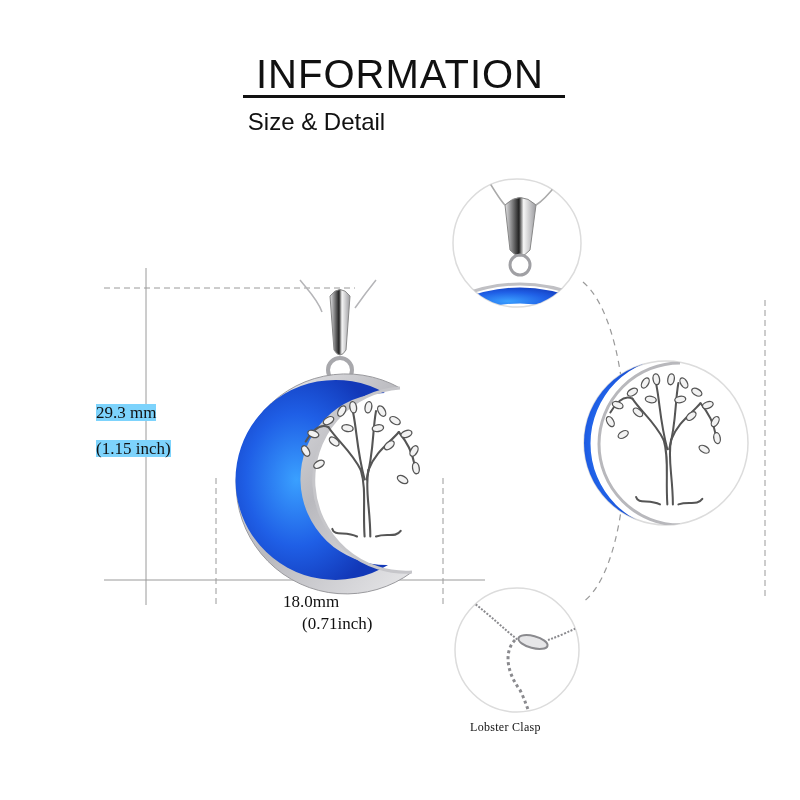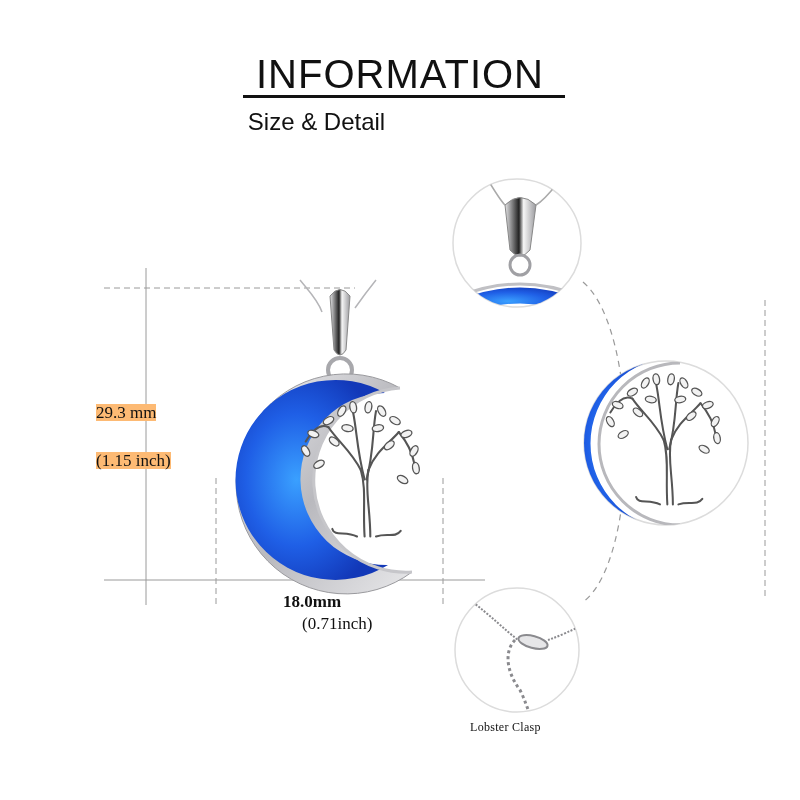--- a/index.html
+++ b/index.html
@@ -1,21 +1,21 @@
 <!DOCTYPE html>
 <html><head>
 <meta charset="utf-8">
 <style>
   html, body { margin:0; padding:0; background:#ffffff; }
   body { width:800px; height:800px; position:relative; overflow:hidden; font-family:"Liberation Sans", sans-serif; color:#111; }
   .abs { position:absolute; }
   .title { left:0; width:800px; top:52px; text-align:center; font-size:40px; letter-spacing:1px; font-family:"Liberation Sans", sans-serif; color:#111; }
   .title-rule { left:243px; top:95px; width:322px; height:3px; background:#111; }
   .subtitle { left:0; width:633px; top:108px; text-align:center; font-size:24px; font-family:"Liberation Sans", sans-serif; color:#111; }
-  .dim-text { font-family:"Liberation Serif", serif; font-size:17px; color:#111; background:#fdba74; line-height:1; }
+  .dim-text { font-family:"Liberation Serif", serif; font-size:17px; color:#111; background:#7dd3fc; line-height:1; }
   .caption { font-family:"Liberation Serif", serif; font-size:12px; color:#111; letter-spacing:0.3px; }
   svg { position:absolute; left:0; top:0; }
 </style>
 </head>
 <body>
 
 <div class="abs title">INFORMATION</div>
 <div class="abs title-rule"></div>
 <div class="abs subtitle">Size &amp; Detail</div>
 
@@ -150,17 +150,17 @@
     <g clip-path="url(#clipClasp)" fill="none" stroke="#8a8a8e" stroke-width="2">
       <path d="M470,600 C490,615 505,630 518,640" stroke-dasharray="2,1.5"></path>
       <path d="M548,640 C560,636 572,630 590,622" stroke-dasharray="2,1.5"></path>
       <ellipse cx="533" cy="642" rx="15" ry="6" transform="rotate(15 533 642)" fill="#e6e6e8"></ellipse>
       <path d="M515,640 C505,650 505,670 520,690 C525,700 528,710 530,715" stroke-dasharray="3,3" stroke-width="3"></path>
     </g>
   </g>
 </svg>
 
 <div class="abs dim-text" style="left:96px; top:404px;">29.3 mm</div>
-<div class="abs dim-text" style="left:96px; top:440px;margin-top:12px;">(1.15 inch)</div>
-<div class="abs dim-text" style="left:283px; top:593px; background:transparent;font-weight:bold;">18.0mm</div>
+<div class="abs dim-text" style="left:96px; top:440px;">(1.15 inch)</div>
+<div class="abs dim-text" style="left:283px; top:593px; background:transparent;">18.0mm</div>
 <div class="abs dim-text" style="left:278px; top:615px; background:transparent;margin-left:24px;">(0.71inch)</div>
 
 <div class="abs caption" style="left:470px; top:720px;">Lobster  Clasp</div>
 
 </body></html>

